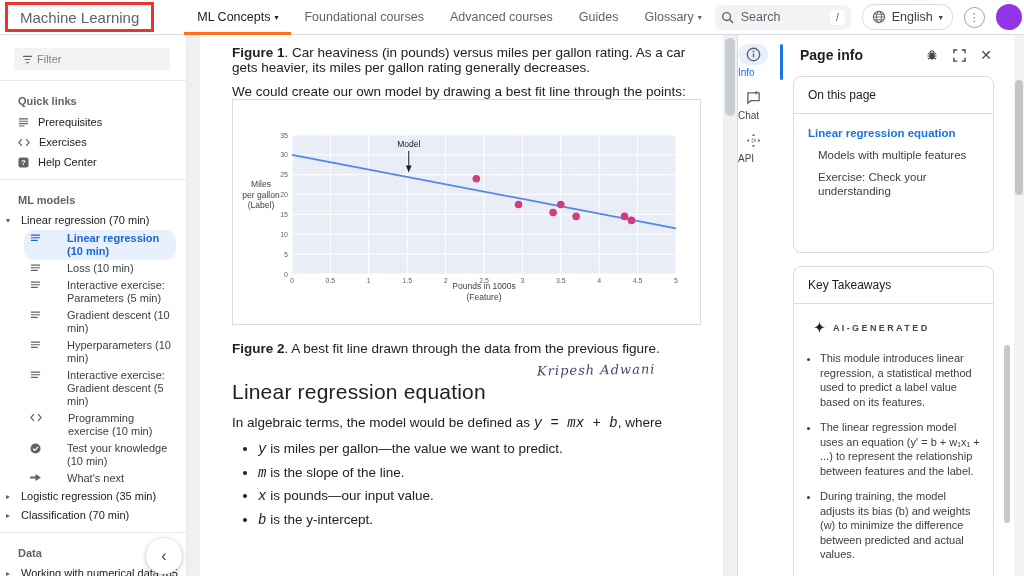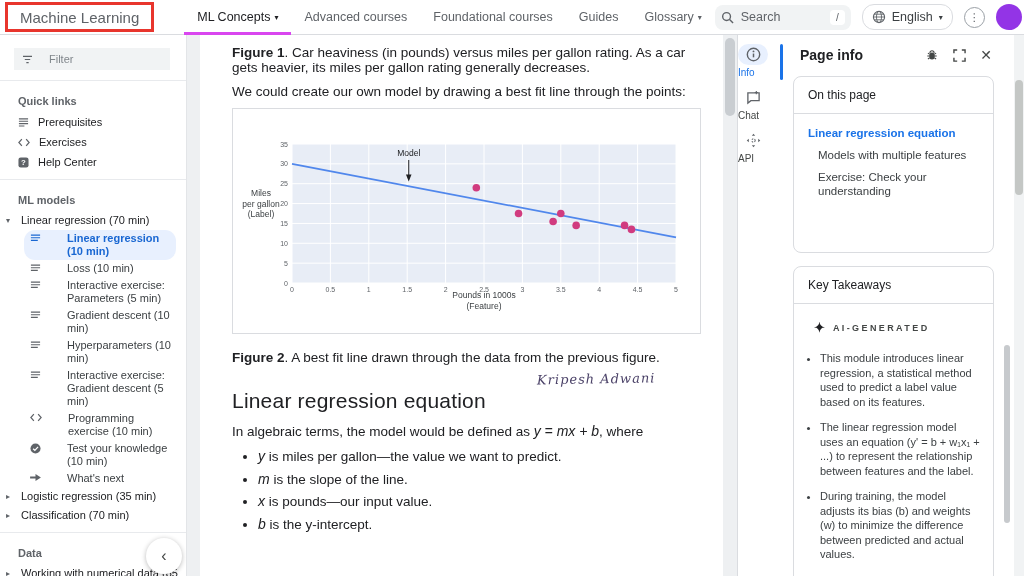--- a/index.html
+++ b/index.html
@@ -9,39 +9,39 @@
 
   
   .topnav{position:absolute;left:0;top:0;right:0;height:35px;background:#fff;
     border-bottom:1px solid #dadce0;display:flex;align-items:center;z-index:5}
   .title-box{margin-left:5px;border:3px solid #e8352d;padding:2px 12px;height:30px;
     display:flex;align-items:center}
   .title-box .ttl{font-size:15px;color:#5f6368;white-space:nowrap}
   .tabs{display:flex;margin-left:30px;height:35px}
   .tab{display:flex;align-items:center;gap:4px;padding:0 13px;font-size:12.5px;color:#5f6368;
     height:35px;white-space:nowrap;cursor:pointer}
-  .tab.active{color:#202124;border-bottom:3px solid #d946ef;padding-top:3px}
+  .tab.active{color:#202124;border-bottom:3px solid #f97316;padding-top:3px}
   .tab .caret{font-size:8px;color:inherit}
   .nav-right{margin-left:auto;display:flex;align-items:center;gap:11px;padding-right:12px}
   .searchbox{width:136px;height:25px;background:#f1f3f4;border-radius:8px;display:flex;
     align-items:center;gap:7px;padding:0 6px;color:#5f6368}
   .searchbox .ph{font-size:12.5px;color:#5f6368}
   .searchbox .slash{margin-left:auto;width:15px;height:15px;background:#fff;border-radius:4px;
     font-size:10px;display:flex;align-items:center;justify-content:center;color:#5f6368}
   .lang{display:flex;align-items:center;gap:6px;border:1px solid #dadce0;border-radius:12px;
     height:26px;padding:0 9px;font-size:12.5px;color:#3c4043;background:#fff}
   .kebab{width:21px;height:21px;border:1px solid #9aa0a6;border-radius:50%;display:flex;
     align-items:center;justify-content:center;font-size:11px;color:#5f6368}
   .avatar{width:26px;height:26px;border-radius:50%;background:#9334e6}
 
   
   .sidebar{position:absolute;left:0;top:35px;width:186px;bottom:0;background:#fff;overflow:hidden;
     font-size:11px;color:#3c4043}
   .filter{margin:13px 16px 10px 14px;height:22px;background:#f1f3f4;border-radius:0;
-    display:flex;align-items:center;gap:16px;padding:0 8px;color:#80868b}
+    display:flex;align-items:center;gap:4px;padding:0 8px;color:#80868b}
   .sb-div{border-top:1px solid #e8eaed;margin:7px 0}
   .sb-header{padding:7px 0 5px 18px;color:#5f6368;font-weight:bold;font-size:11px}
   .sb-item{display:flex;align-items:center;gap:9px;padding:3px 8px 3px 18px;color:#202124;
     line-height:14px;cursor:pointer}
   .ic{color:#5f6368;display:inline-flex;flex:none}
   .tree-parent{display:flex;gap:6px;padding:3px 8px 3px 6px;color:#202124;line-height:13px;
     align-items:flex-start;cursor:pointer}
   .tree-parent .caret{color:#5f6368;font-size:8px;width:9px;flex:none;line-height:13px}
   .tree-child{display:flex;gap:26px;align-items:flex-start;padding:2px 8px 2px 30px;
     line-height:13px;cursor:pointer}
@@ -53,27 +53,27 @@
     background:#fff;box-shadow:0 1px 5px rgba(0,0,0,.28);display:flex;align-items:center;
     justify-content:center;font-size:16px;color:#444746;cursor:pointer}
   .sb-track{position:absolute;left:186px;top:35px;bottom:0;width:14px;background:#eef0f2;
     border-left:1px solid #e3e5e8}
 
   
   .main{position:absolute;left:200px;top:35px;width:523px;bottom:0;background:#fff;
     overflow:hidden;padding:10px 22px 0 32px;font-size:13.5px;line-height:15px;color:#202124}
   .main p{margin:0}
   .para2{margin-top:9px !important}
-  .fig{border:1px solid #dadce0;margin-top:9px;height:226px;position:relative;background:#fff}
+  .fig{border:1px solid #dadce0;height:226px;position:relative;background:#fff}
   .fig svg{position:absolute;left:1px;top:0}
   .cap2{margin-top:16px !important}
   .watermark{margin:6px 0 0 305px;font-family:"DejaVu Serif",serif;font-style:italic;
     font-size:13px;color:#4b4268;letter-spacing:1px;transform:rotate(-1deg);height:18px}
   h2{font-size:21px;font-weight:normal;color:#202124;margin:4px 0 16px;letter-spacing:.2px}
-  .math{font-family:Liberation Sans, sans-serif;font-style:italic;font-size:14px}
+  .math{font-family:Liberation Mono, monospace;font-style:italic;font-size:14px}
   ul.blts{margin:10px 0 0 26px}
   ul.blts li{margin-bottom:7.5px}
   .main-track{position:absolute;left:723px;top:35px;bottom:0;width:14px;background:#eef0f2}
   .main-thumb{position:absolute;left:725px;top:38px;width:10px;height:78px;background:#c9cdd1;
     border-radius:5px}
 
   
   .rpanel{position:absolute;left:737px;top:35px;right:0;bottom:0;background:#fff;
     border-left:1px solid #dadce0}
   .rail{position:absolute;left:0;top:0;width:44px;bottom:0}
@@ -122,24 +122,24 @@
   <header class="topnav">
     <div class="title-box">
       <span class="ttl">Machine Learning</span>
     </div>
     <nav class="tabs" id="nav-tabs">
         <div class="tab active">
           <span>ML Concepts</span>
           <span class="caret">▾</span>
         </div>
         <div class="tab">
+          <span>Foundational courses</span>
+        </div>
+        <div class="tab">
           <span>Advanced courses</span>
-        </div>
-        <div class="tab">
-          <span>Foundational courses</span>
         </div>
         <div class="tab">
           <span>Guides</span>
         </div>
         <div class="tab">
           <span>Glossary</span>
           <span class="caret">▾</span>
         </div>
       </nav>
     <div class="nav-right">

